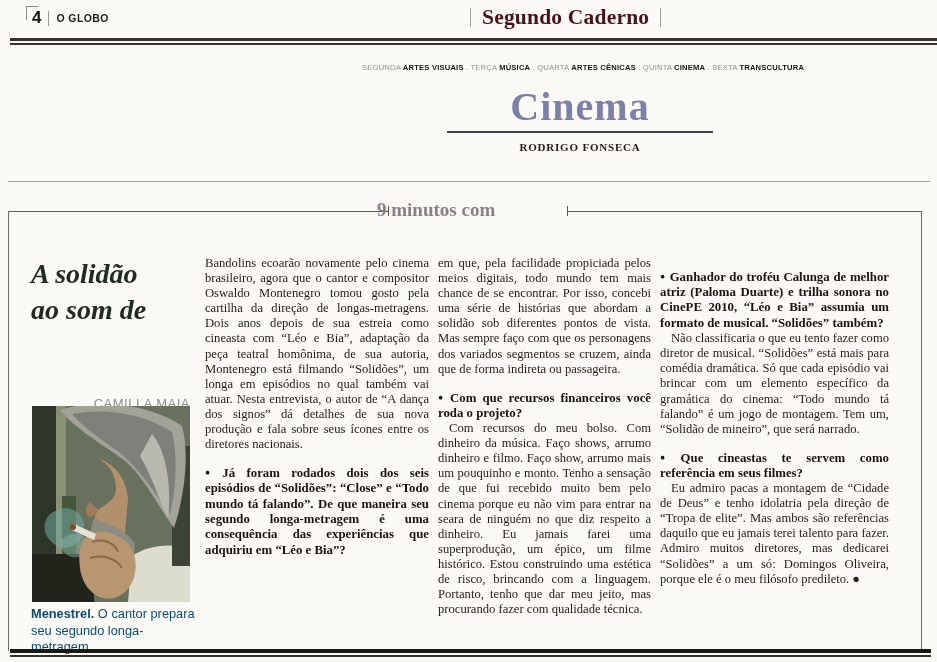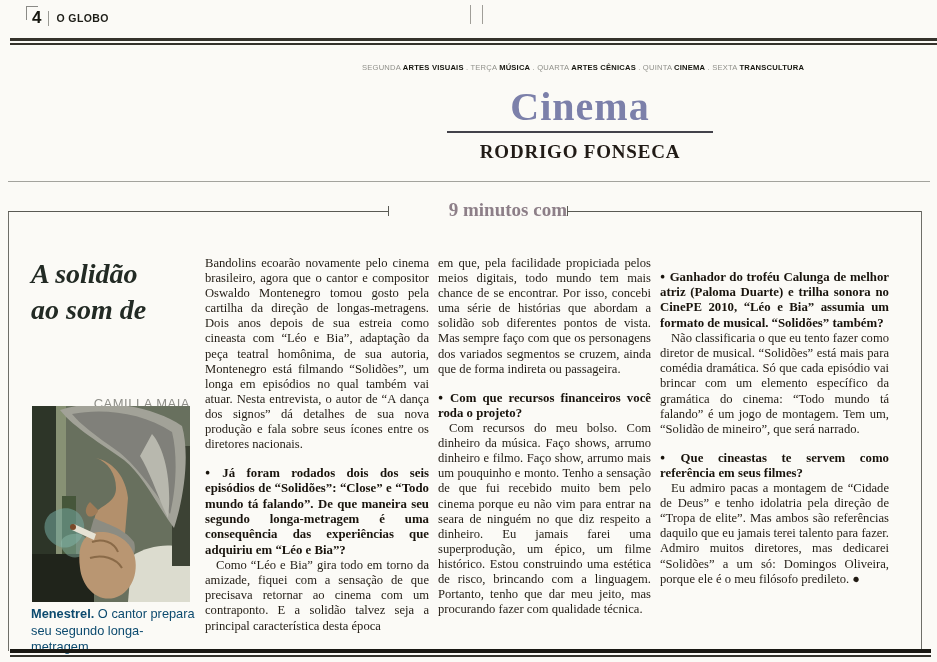--- a/index.html
+++ b/index.html
@@ -25,30 +25,30 @@
   .weekday-strip{position:absolute; left:362px; top:63px; white-space:nowrap;
     font-family:"Liberation Sans",sans-serif; font-size:7.6px; letter-spacing:.2px;}
   .wd-day{color:#90908a;}
   .wd-section{color:#16160f; font-weight:bold;}
   .wd-sep{color:#90908a;}
   
   .cinema-title{position:absolute; left:447px; top:83px; width:266px; text-align:center;
     font-weight:bold; font-size:40px; letter-spacing:1px;}
   .cinema-underline{position:absolute; left:447px; top:131px; width:266px; height:2px; background:#43424a;}
   .byline{position:absolute; left:447px; top:141px; width:266px; text-align:center;
-    font-weight:bold; font-size:19px; letter-spacing:.8px; color:#211b16;}
+    font-weight:bold; font-size:11px; letter-spacing:.8px; color:#211b16;}
   .thin-rule{position:absolute; left:8px; top:181px; width:922px; height:1px; background:#a3a39d;}
   
   .frame-left,.frame-right{position:absolute; top:211px; width:1px; height:440px; background:#6e6e68;}
   .frame-left{left:8px;} .frame-right{left:921px;}
   .kicker-rule{position:absolute; top:211px; height:1px; background:#5a5a54;}
   .kr-left{left:8px; width:380px;} .kr-right{left:567px; width:354px;}
   .kicker-cap{position:absolute; top:206px; width:1px; height:10px; background:#5a5a54;}
   .kc-left{left:388px;} .kc-right{left:567px;}
-  .kicker{position:absolute; left:388px; top:199px; width:179px; text-align:right;
+  .kicker{position:absolute; left:377px; top:199px; width:179px; text-align:left;
     font-weight:bold; font-size:19px;}
   .headline{position:absolute; left:310px; top:221px; width:340px; text-align:center;
     font-weight:bold; font-size:23.5px; letter-spacing:.2px;}
   
   .sb-title{position:absolute; left:31px; top:256px; width:166px;
     font-style:italic; font-weight:600; font-size:28px; line-height:36px; color:#222a24;}
   .sb-credit{position:absolute; left:30px; top:396px; width:160px; text-align:right;
     font-family:"Liberation Sans",sans-serif; font-size:13px; letter-spacing:.5px; color:#8e8e88;}
   .sb-photo{position:absolute; left:32px; top:406px; width:158px; height:196px; display:block;}
   .sb-caption{position:absolute; left:31px; top:606px; width:168px;
@@ -77,20 +77,21 @@
   <div class="crop-mark"></div>
 
   <div class="mast-left">
     <span class="page-number">4</span>
     <span class="mast-divider"></span>
     <span class="masthead">O GLOBO</span>
   </div>
 
   <div class="section-masthead">
     <span class="sm-bar"></span>
+    <span class="sm-text" style="color:#4a1119;">Segundo Caderno</span>
     <span class="sm-bar"></span>
   </div>
 
   <div class="double-rule">
     <div class="r1"></div>
       <div class="r2"></div>
   </div>
 
   <div class="weekday-strip" id="weekdayStrip"><span class="wd-day">SEGUNDA </span><span class="wd-section">ARTES VISUAIS</span><span class="wd-sep"> . </span><span class="wd-day">TERÇA </span><span class="wd-section">MÚSICA</span><span class="wd-sep"> . </span><span class="wd-day">QUARTA </span><span class="wd-section">ARTES CÊNICAS</span><span class="wd-sep"> . </span><span class="wd-day">QUINTA </span><span class="wd-section">CINEMA</span><span class="wd-sep"> . </span><span class="wd-day">SEXTA </span><span class="wd-section">TRANSCULTURA</span></div>
 
@@ -144,21 +145,20 @@
   </svg>
 
   <div class="sb-caption">
     <span class="cap-lead">Menestrel.</span><span> O cantor prepara seu segundo longa-metragem</span>
   </div>
 
   <div class="columns">
     <div class="col col0" id="col0">
         <p class="b">Bandolins ecoarão novamente pelo cinema brasileiro, agora que o cantor e compositor Oswaldo Montenegro tomou gosto pela cartilha da direção de longas-metragens. Dois anos depois de sua estreia como cineasta com “Léo e Bia”, adaptação da peça teatral homônima, de sua autoria, Montenegro está filmando “Solidões”, um longa em episódios no qual também vai atuar. Nesta entrevista, o autor de “A dança dos signos” dá detalhes de sua nova produção e fala sobre seus ícones entre os diretores nacionais.</p>
         <p class="q"><span class="q-bullet">●</span>Já foram rodados dois dos seis episódios de “Solidões”: “Close” e “Todo mundo tá falando”. De que maneira seu segundo longa-metragem é uma consequência das experiências que adquiriu em “Léo e Bia”?</p>
-        <p class="b ind">Como “Léo e Bia” gira todo em torno da amizade, fiquei com a sensação de que precisava retornar ao cinema com um contraponto. E a solidão talvez seja a principal característica desta época</p>
       </div>
     <div class="col col1" id="col1">
         <p class="b">em que, pela facilidade propiciada pelos meios digitais, todo mundo tem mais chance de se encontrar. Por isso, concebi uma série de histórias que abordam a solidão sob diferentes pontos de vista. Mas sempre faço com que os personagens dos variados segmentos se cruzem, ainda que de forma indireta ou passageira.</p>
         <p class="q"><span class="q-bullet">●</span>Com que recursos financeiros você roda o projeto?</p>
         <p class="b ind">Com recursos do meu bolso. Com dinheiro da música. Faço shows, arrumo dinheiro e filmo. Faço show, arrumo mais um pouquinho e monto. Tenho a sensação de que fui recebido muito bem pelo cinema porque eu não vim para entrar na seara de ninguém no que diz respeito a dinheiro. Eu jamais farei uma superprodução, um épico, um filme histórico. Estou construindo uma estética de risco, brincando com a linguagem. Portanto, tenho que dar meu jeito, mas procurando fazer com qualidade técnica.</p>
       </div>
     <div class="col col2" id="col2">
         <p class="q"><span class="q-bullet">●</span>Ganhador do troféu Calunga de melhor atriz (Paloma Duarte) e trilha sonora no CinePE 2010, “Léo e Bia” assumia um formato de musical. “Solidões” também?</p>
         <p class="b ind">Não classificaria o que eu tento fazer como diretor de musical. “Solidões” está mais para comédia dramática. Só que cada episódio vai brincar com um elemento específico da gramática do cinema: “Todo mundo tá falando” é um jogo de montagem. Tem um, “Solidão de mineiro”, que será narrado.</p>
         <p class="q"><span class="q-bullet">●</span>Que cineastas te servem como referência em seus filmes?</p>

